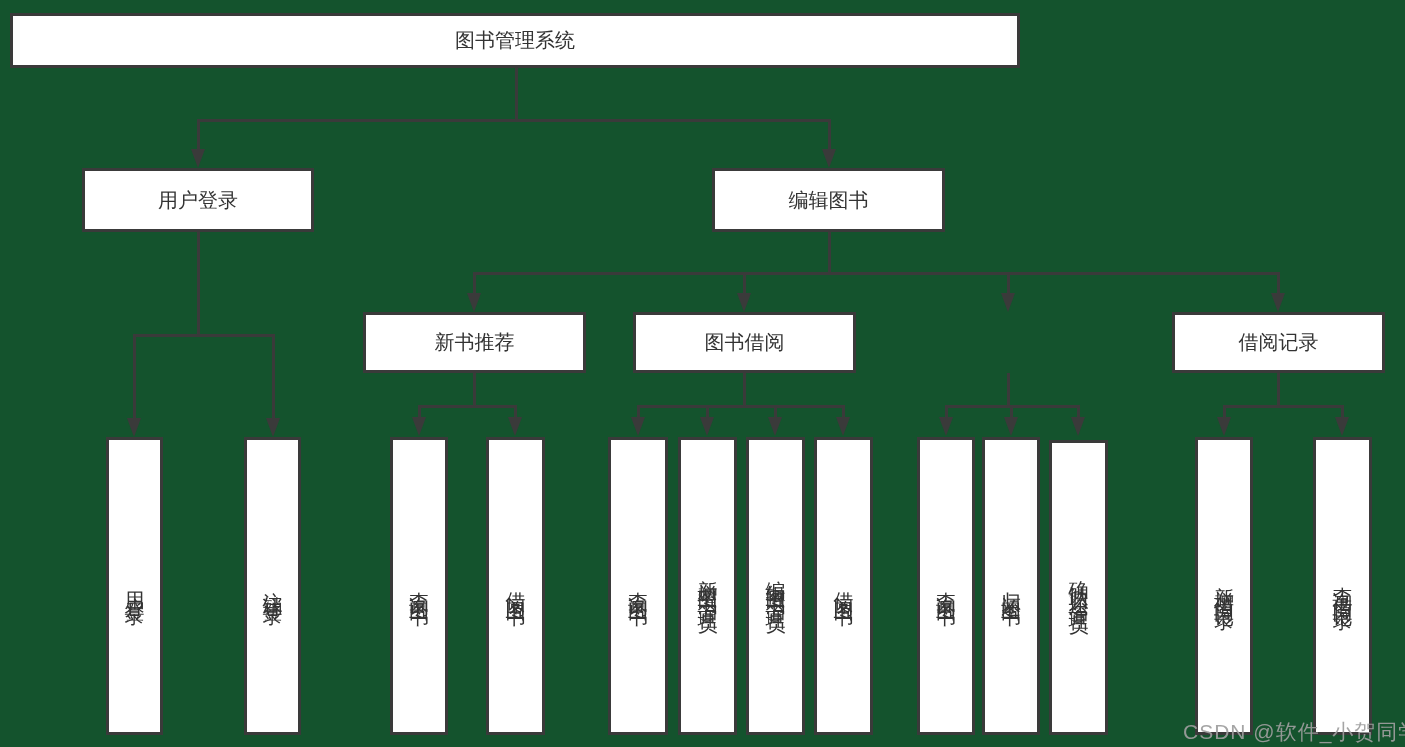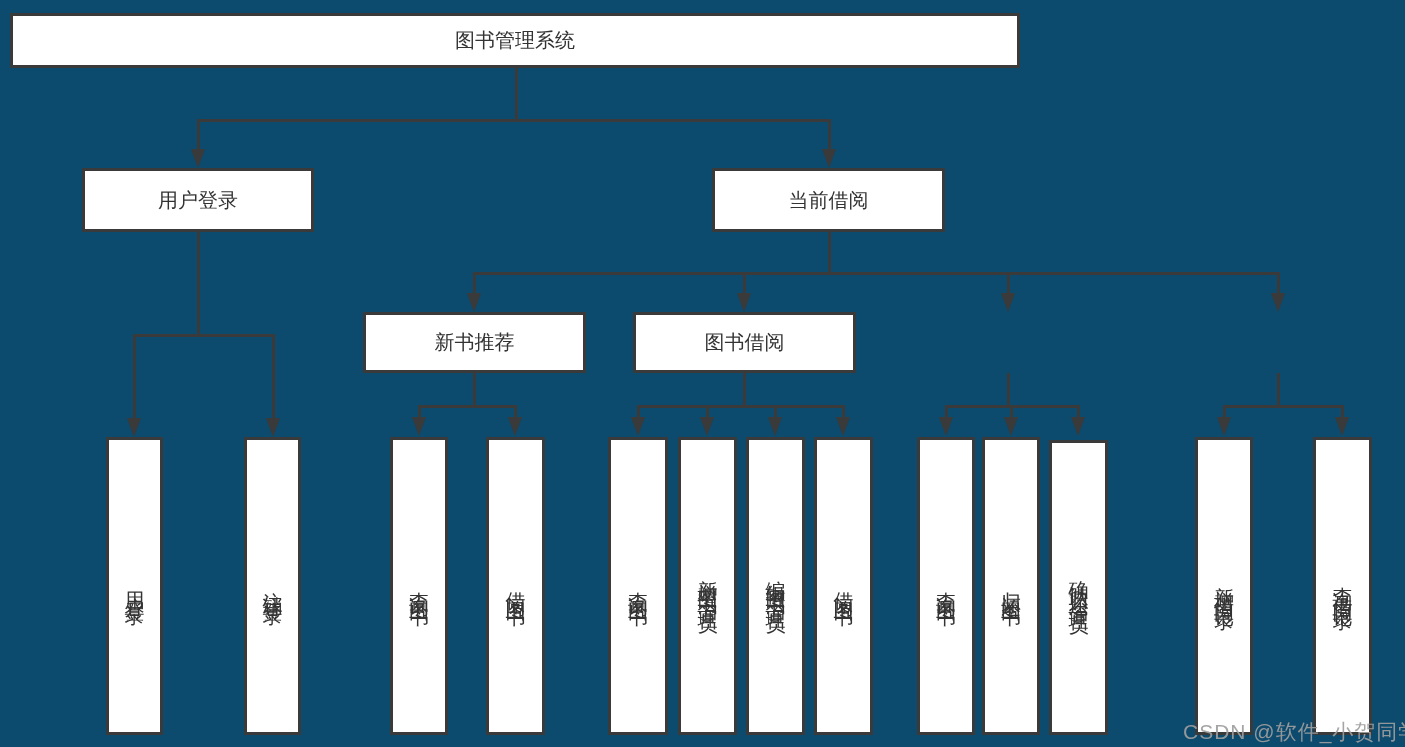--- a/index.html
+++ b/index.html
@@ -1,17 +1,17 @@
 <!DOCTYPE html>
 <html><head>
 <meta charset="utf-8">
 <style>
   html,body{margin:0;padding:0;background:#ffffff;}
   .canvas{
-    position:relative;width:1405px;height:747px;background:#0c4a6e;
+    position:relative;width:1405px;height:747px;background:#14532d;
     font-family:"Liberation Sans",sans-serif;color:#333333;overflow:hidden;
   }
   .node{
     position:absolute;background:#ffffff;border:3px solid #3a3a3a;
     box-sizing:border-box;display:flex;align-items:center;justify-content:center;
     font-size:20px;color:#333333;z-index:2;
   }
   .node.v span{
     writing-mode:vertical-rl;text-orientation:mixed;
     letter-spacing:5px;line-height:1.15;
@@ -94,28 +94,31 @@
   <div class="arrow" style="left:1335px;top:417px"></div>
 
   <div class="node" style="left:10px;top:13px;width:1010px;height:55px">
     <span>图书管理系统</span>
   </div>
 
   <div class="node" style="left:82px;top:168px;width:232px;height:64px">
     <span>用户登录</span>
   </div>
   <div class="node" style="left:712px;top:168px;width:233px;height:64px">
-    <span>当前借阅</span>
+    <span>编辑图书</span>
   </div>
 
   <div class="node" style="left:633px;top:312px;width:223px;height:61px">
     <span>图书借阅</span>
   </div>
   <div class="node" style="left:363px;top:312px;width:223px;height:61px">
     <span>新书推荐</span>
+  </div>
+  <div class="node" style="left:1172px;top:312px;width:213px;height:61px">
+    <span>借阅记录</span>
   </div>
 
   <div class="node v" style="left:106px;top:437px;width:57px;height:298px">
     <span>用户登录</span>
   </div>
   <div class="node v" style="left:244px;top:437px;width:57px;height:298px">
     <span>注销登录</span>
   </div>
 
   <div class="node v" style="left:390px;top:437px;width:58px;height:298px">

